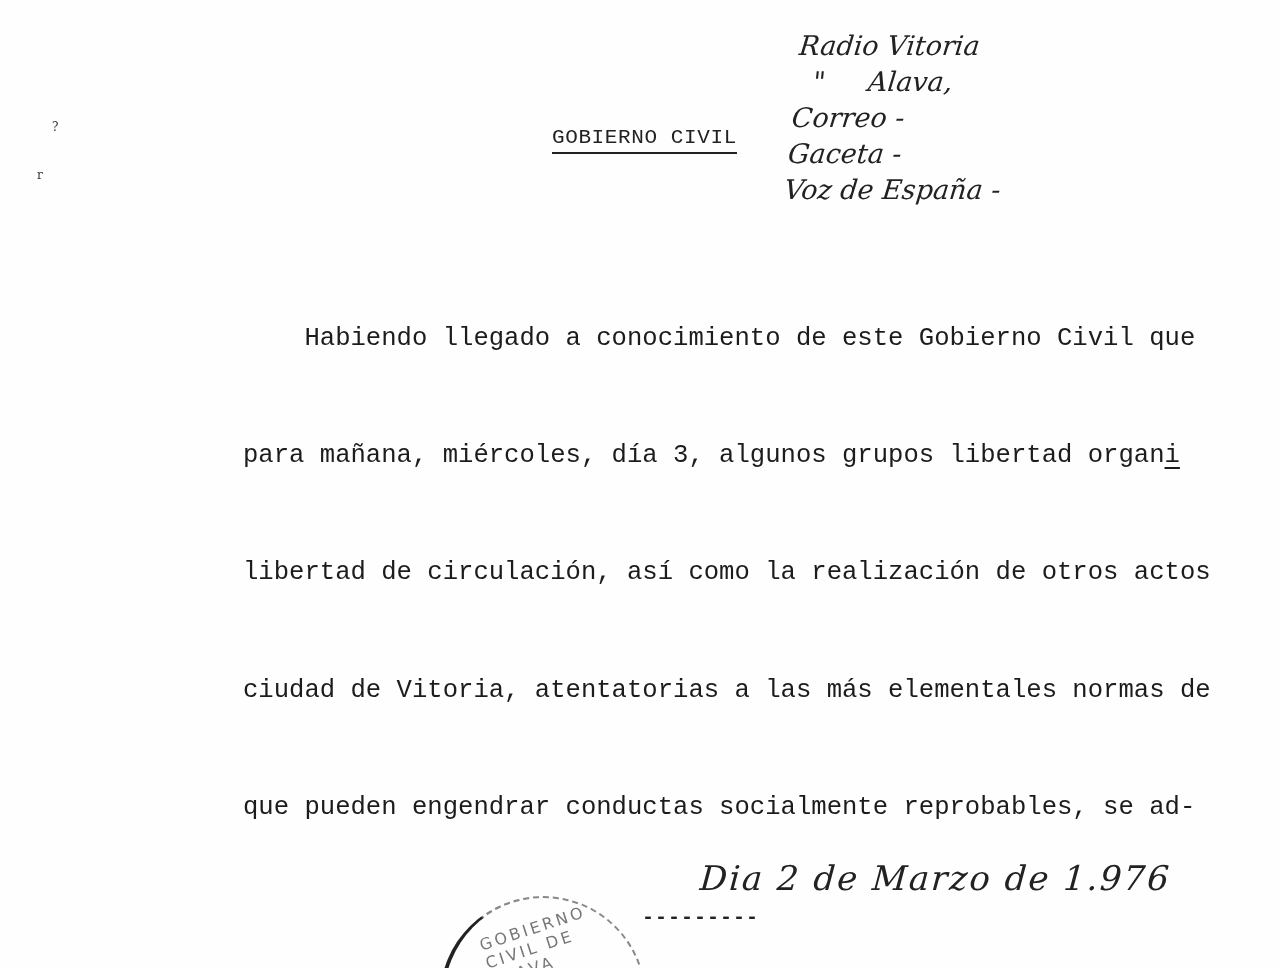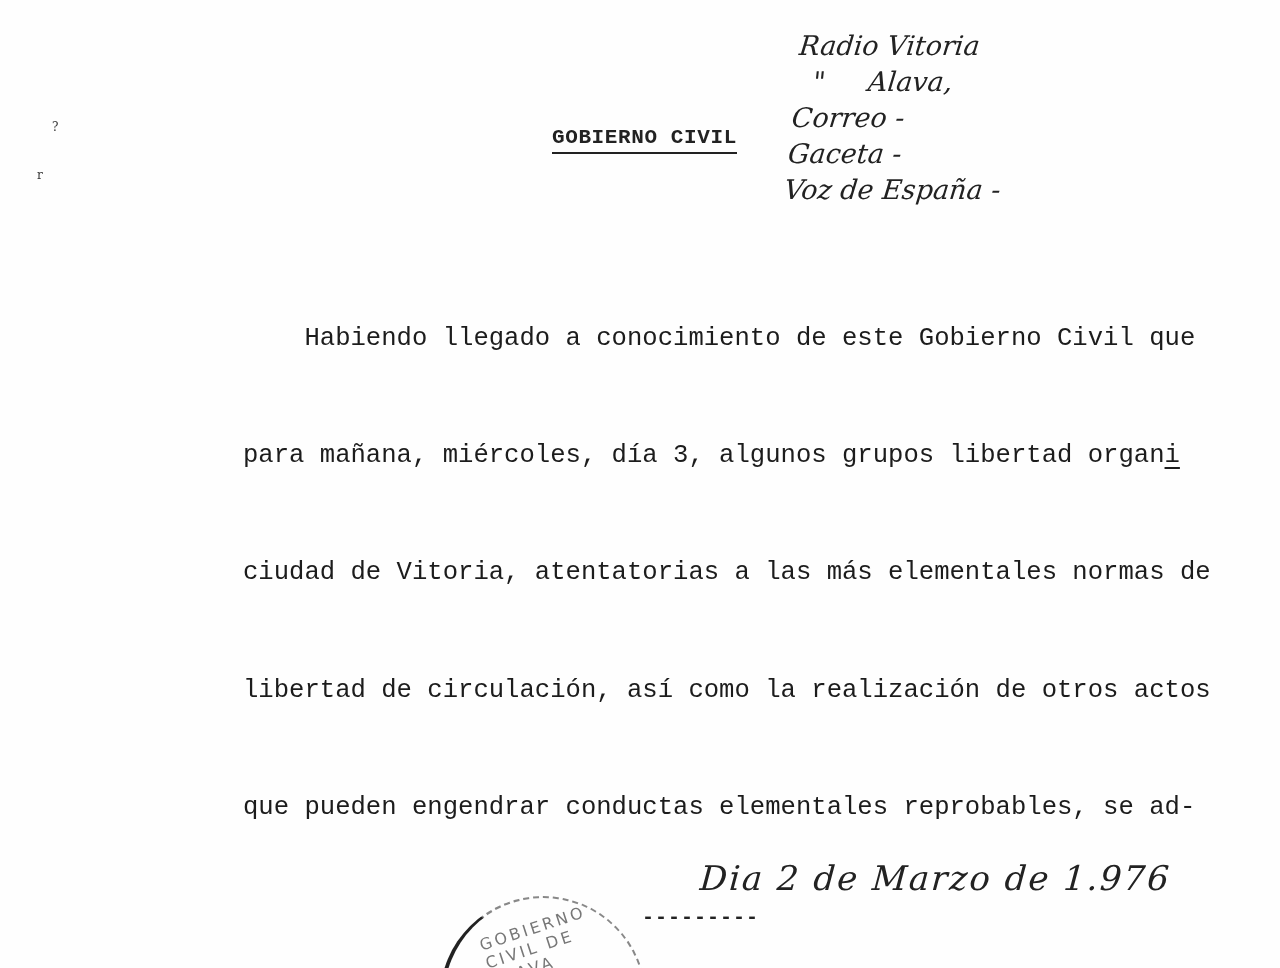--- a/index.html
+++ b/index.html
@@ -30,21 +30,20 @@
       position: absolute;
       left: 552px;
       top: 126px;
       font-family: "Liberation Mono", monospace;
       font-size: 21px;
       letter-spacing: 0.6px;
       color: #222;
       border-bottom: 2px solid #222;
       padding-bottom: 2px;
       line-height: 24px;
-      font-weight: bold;
     }
     .handnote {
       position: absolute;
       left: 792px;
       top: 28px;
       font-family: "DejaVu Serif", serif;
       font-style: italic;
       font-size: 27px;
       line-height: 36px;
       color: #222;
@@ -121,23 +120,23 @@
     <span class="hn-line">Radio Vitoria</span>
     <span class="hn-line">  "     Alava,</span>
     <span class="hn-line">Correo -</span>
     <span class="hn-line">Gaceta -</span>
     <span class="hn-line">Voz de España -</span>
   </div>
 
   <div class="body-text">
     <span class="ln"><span>    Habiendo llegado a conocimiento de este Gobierno Civil que</span></span>
     <span class="ln"><span>para mañana, miércoles, día 3, algunos grupos libertad organ</span><span class="ul">i</span></span>
+    <span class="ln"><span>libertad de circulación, así como la realización de otros actos</span></span>
     <span class="ln"><span>ciudad de Vitoria, atentatorias a las más elementales normas de</span></span>
-    <span class="ln"><span>libertad de circulación, así como la realización de otros actos</span></span>
-    <span class="ln"><span>que pueden engendrar conductas elementales reprobables, se ad-</span></span>
+    <span class="ln"><span>que pueden engendrar conductas socialmente reprobables, se ad-</span></span>
     
     
     
     
     
     
     
     
     
   </div>

